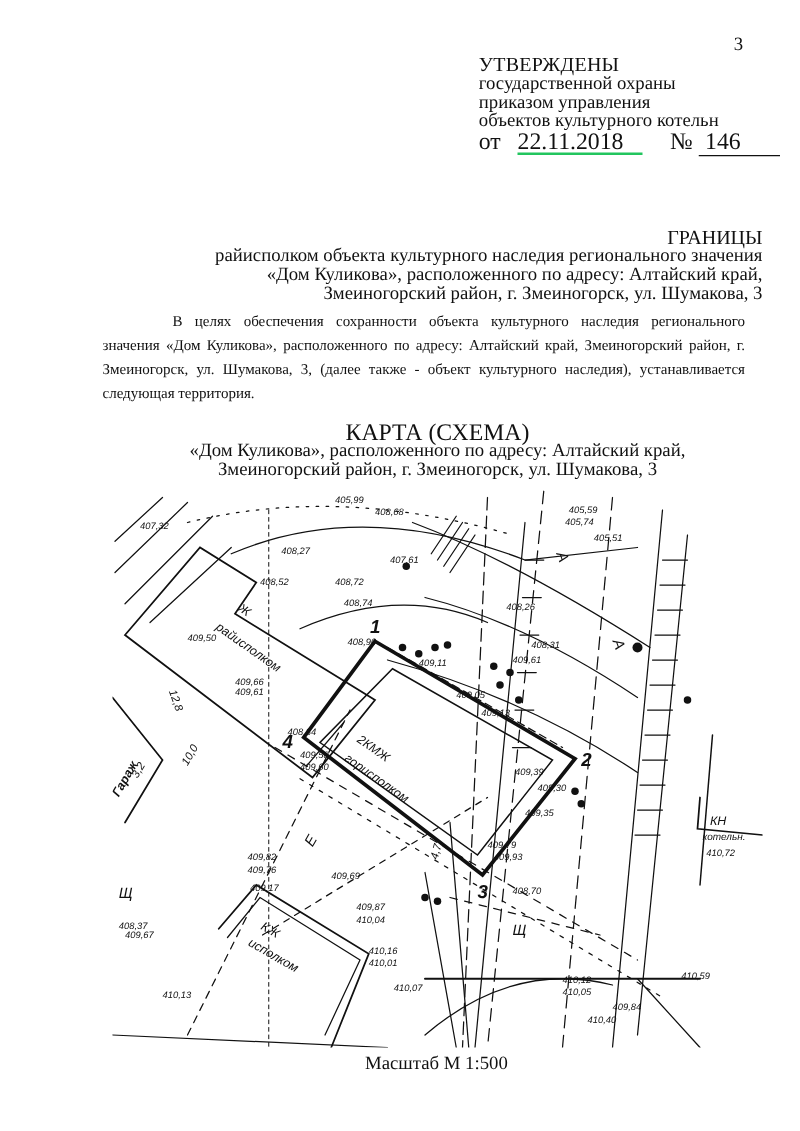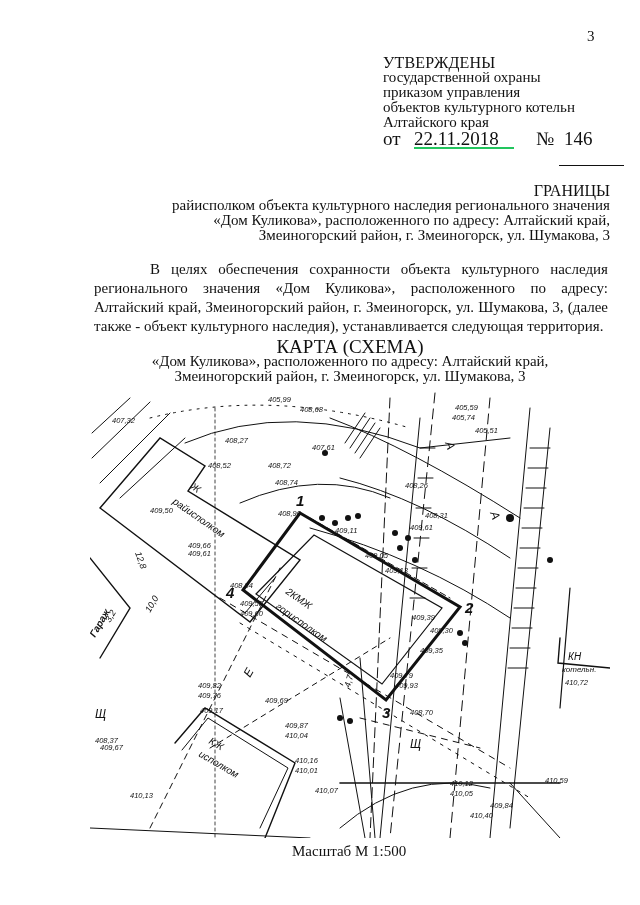--- a/index.html
+++ b/index.html
@@ -1,48 +1,47 @@
 <!DOCTYPE html>
 <html><head>
 <meta charset="utf-8">
 <style>
   html, body { margin:0; padding:0; background:#ffffff; }
   body { width:640px; height:905px; position:relative; overflow:hidden;
          font-family:"Liberation Serif", "DejaVu Serif", serif; color:#111; }
   .page-number { position:absolute; left:587px; top:28px; font-size:15px; }
-  .approval { position:absolute; left:383px; top:55px; width:240px; line-height:15px; }
+  .approval { position:absolute; left:383px; top:45px; width:240px; line-height:15px; }
   .approval .head { font-size:16px; letter-spacing:0.2px; }
   .approval .line { font-size:15px; white-space:nowrap; }
   .approval .order-row { position:relative; height:18px; font-size:19px; }
   .approval .ot { position:absolute; left:0; top:1px; }
   .approval .date { position:absolute; left:31px; top:1px; width:100px; text-align:left; border-bottom:2px solid #22c55e; padding-bottom:1px; }
   .approval .num-sign { position:absolute; left:153px; top:1px; }
-  .approval .num { position:absolute; left:176px; top:1px; width:60px; border-bottom:1px solid #111; padding-left:5px; padding-bottom:19px; }
+  .approval .num { position:absolute; left:176px; top:1px; width:60px; border-bottom:1px solid #111; padding-left:5px; padding-bottom:3px; }
   .title-block { position:absolute; left:90px; top:183px; width:520px; text-align:right; font-size:15px; line-height:15px; }
   .title-block .h { font-size:16px; }
-  .paragraph { position:absolute; left:94px; top:248px; width:514px; font-size:15px; line-height:19px; text-align:justify;margin-top:12px; }
+  .paragraph { position:absolute; left:82px; top:248px; width:514px; font-size:12px; line-height:19px; text-align:justify; }
   .paragraph p { margin:0; text-indent:56px; }
   .map-title { position:absolute; left:90px; top:339px; width:520px; text-align:center; font-size:15px; line-height:15px; }
   .map-title .h { font-size:19px; }
   .map { position:absolute; left:90px; top:388px; width:520px; height:450px; }
   .map svg { width:520px; height:450px; display:block; }
   .map text { font-family:"Liberation Sans", "DejaVu Sans", sans-serif; font-style:italic; fill:#111; }
   .scale { position:absolute; left:292px; top:826px; font-size:15px;margin-top:17px; }
 </style>
 </head>
 <body>
 
 <div class="page-number">3</div>
 
 <div class="approval">
   <div class="head">УТВЕРЖДЕНЫ</div>
   <div class="line">государственной охраны</div>
   <div class="line">приказом управления</div>
   <div class="line">объектов культурного котельн</div>
-  <div class="line">Алтайского края</div>
   <div class="order-row">
     <span class="ot">от</span>
     <span class="date">22.11.2018</span>
     <span class="num-sign">№</span>
     <span class="num">146</span>
   </div>
 </div>
 
 <div class="title-block">
   <div class="h">ГРАНИЦЫ</div>

